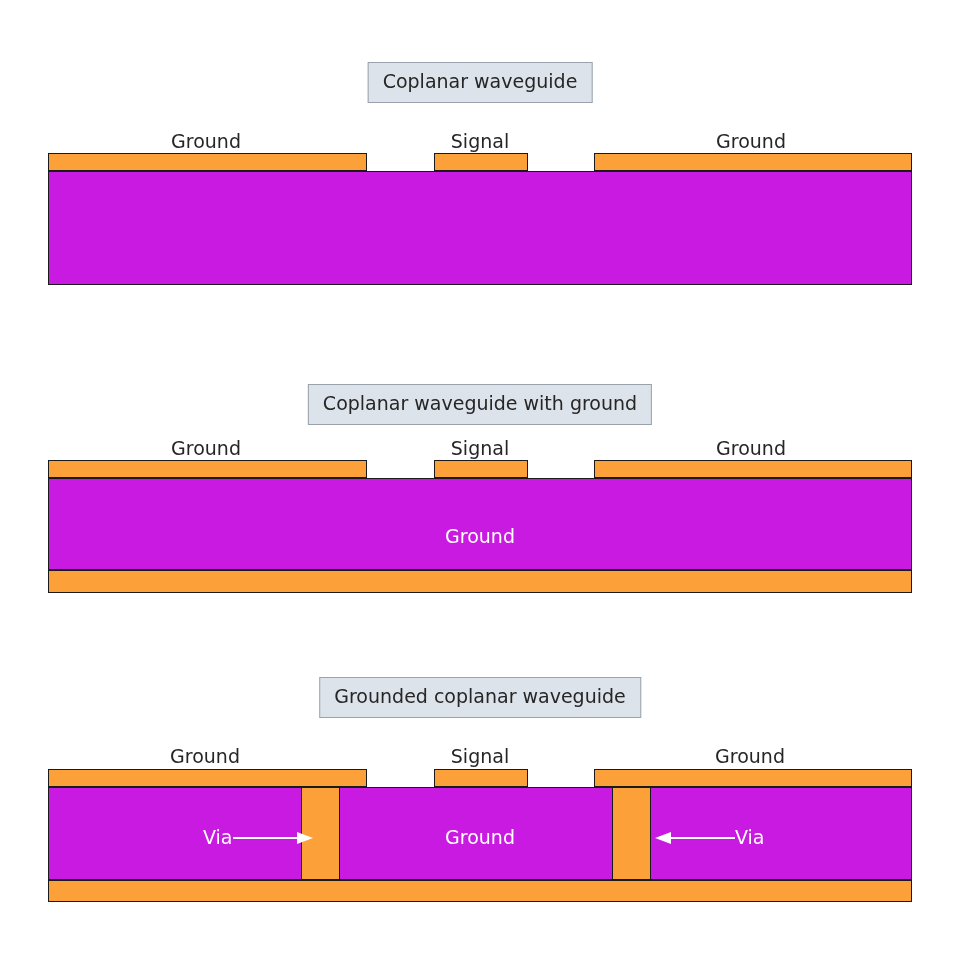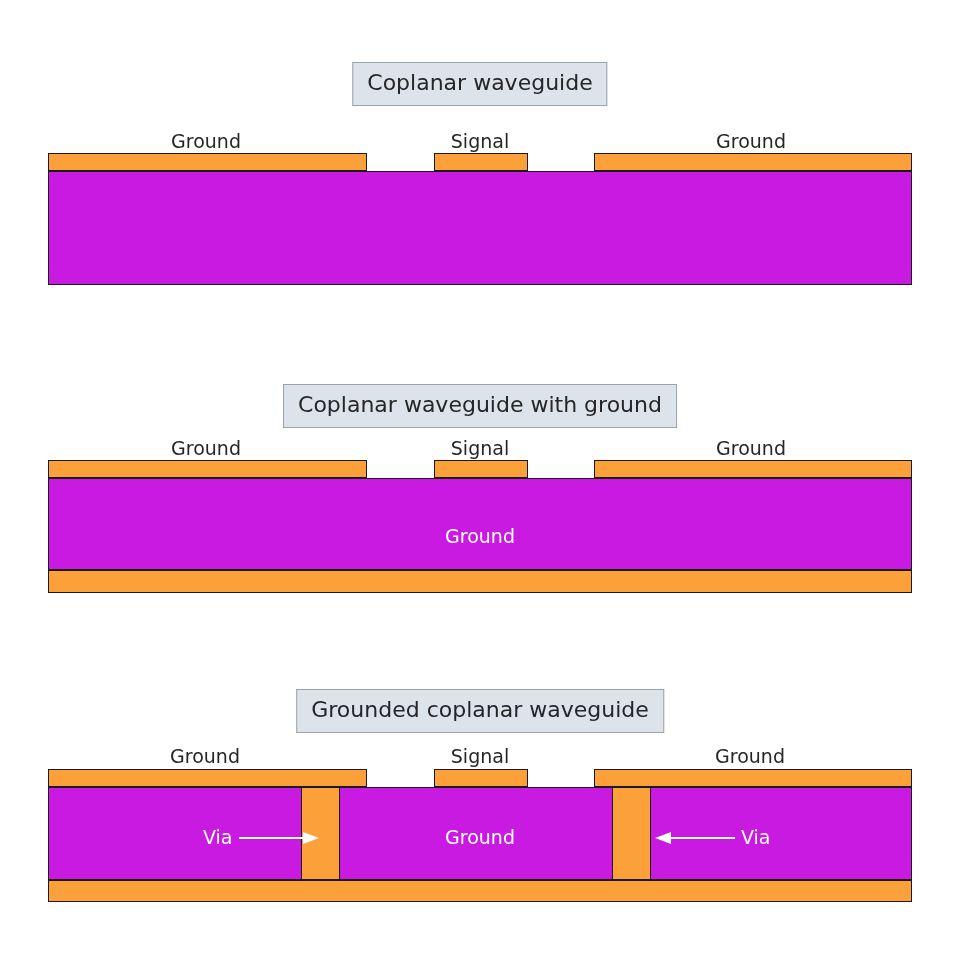--- a/index.html
+++ b/index.html
@@ -19,21 +19,21 @@
     width: 960px;
     height: 960px;
   }
 
   
   .title-chip {
     position: absolute;
     background: #dce3ea;
     border: 1px solid #9aa3ab;
     color: #262626;
-    font-size: 22px;
+    font-size: 19px;
     line-height: 1;
     padding: 9px 14px 11px 14px;
     white-space: nowrap;
     transform: translateX(-50%);
     text-align: center;
   }
 
   
   .figure {
     position: absolute;
@@ -76,21 +76,20 @@
     font-size: 19px;
     color: #ffffff;
     line-height: 1;
     white-space: nowrap;
     transform: translateX(-50%);
   }
   .via-annot {
     position: absolute;
     display: flex;
     align-items: center;
-    gap: 6px;
     font-size: 19px;
     color: #ffffff;
     line-height: 1;
     white-space: nowrap;
   }
   .via-annot svg { display: block; }
 </style>
 </head>
 <body>
 
@@ -112,21 +111,21 @@
         <div class="label-top" style="left: 480px; top: 439px;">Signal</div>
         <div class="label-top" style="left: 751px; top: 439px;">Ground</div>
         <div class="substrate" style="left: 48px; top: 478px; width: 864px; height: 92px;"></div>
         <div class="label-inner" style="left: 480px; top: 527px;">Ground</div>
         <div class="metal" style="left: 48px; top: 460px; width: 319px; height: 18px;"></div>
         <div class="metal" style="left: 434px; top: 460px; width: 94px; height: 18px;"></div>
         <div class="metal" style="left: 594px; top: 460px; width: 318px; height: 18px;"></div>
         <div class="metal" style="left: 48px; top: 570px; width: 864px; height: 23px;"></div>
       </div>
       <div class="figure">
-        <div class="title-chip" style="left: 480px; top: 677px; margin-top: 12px;">Grounded coplanar waveguide</div>
+        <div class="title-chip" style="left: 480px; top: 677px;">Grounded coplanar waveguide</div>
         <div class="label-top" style="left: 205px; top: 747px;">Ground</div>
         <div class="label-top" style="left: 480px; top: 747px;">Signal</div>
         <div class="label-top" style="left: 750px; top: 747px;">Ground</div>
         <div class="substrate" style="left: 48px; top: 787px; width: 864px; height: 93px;"></div>
         <div class="via" style="left: 301px; top: 787px; width: 39px; height: 93px;"></div>
         <div class="via" style="left: 612px; top: 787px; width: 39px; height: 93px;"></div>
         <div class="label-inner" style="left: 480px; top: 828px;">Ground</div>
         <div class="via-annot" style="left: 203px; top: 828px;">
           <span>Via</span>
           <span>

